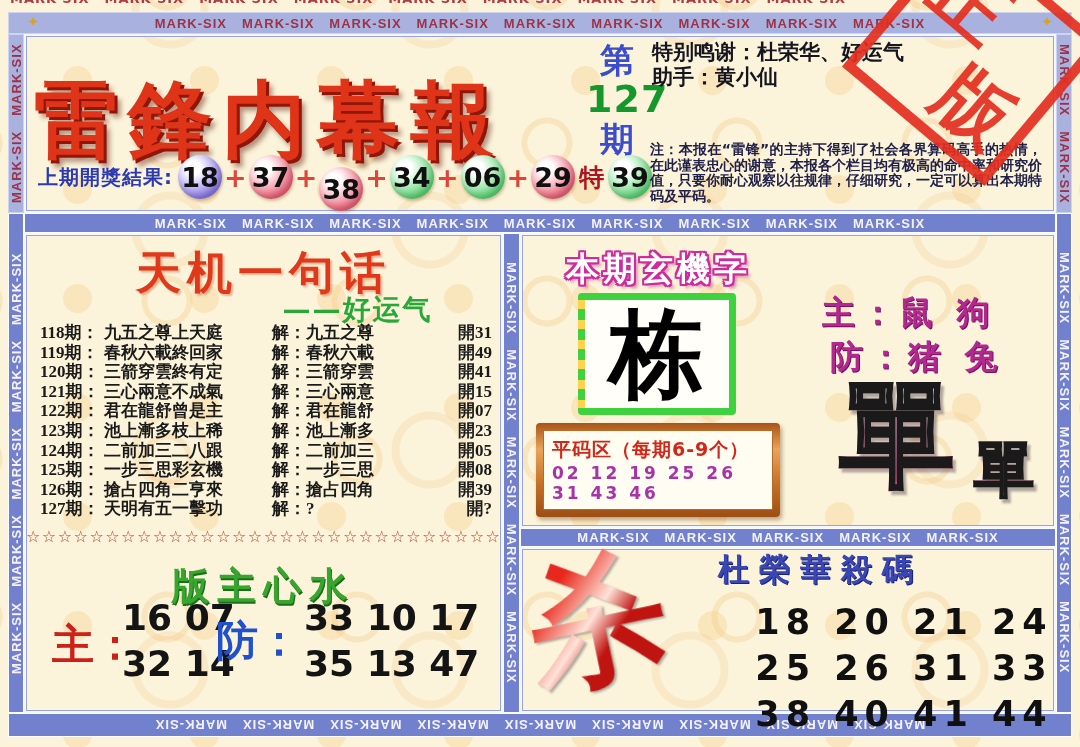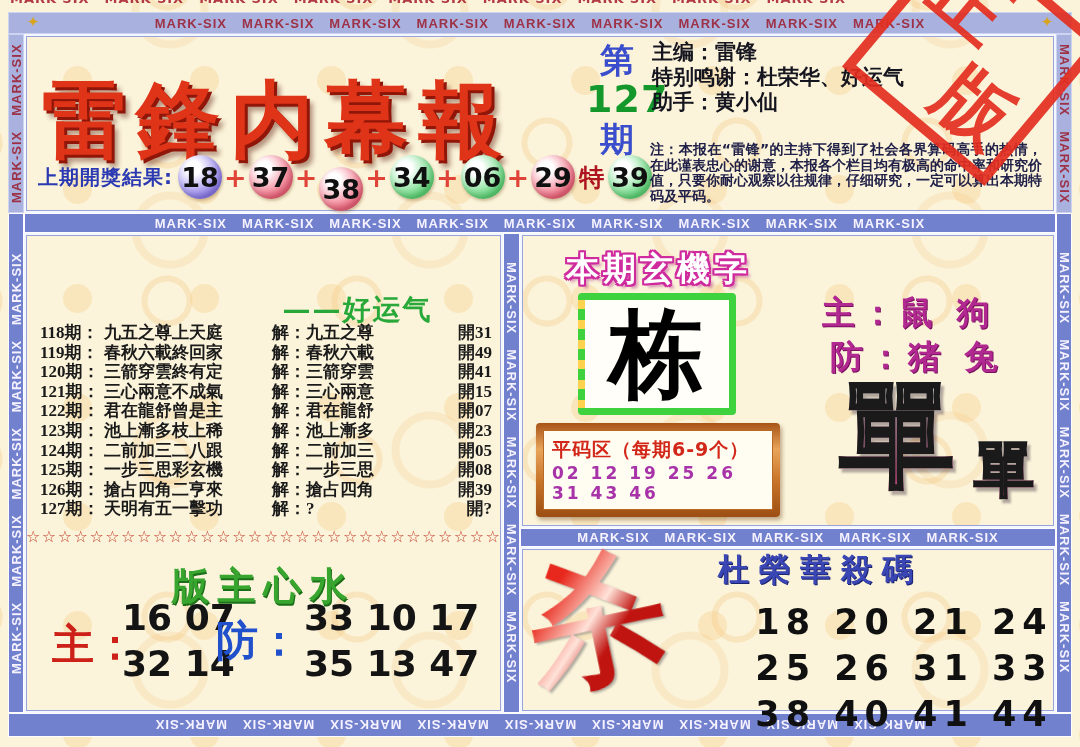--- a/index.html
+++ b/index.html
@@ -132,21 +132,21 @@
   <div class="strip peri vstrip" style="left:1056px; top:213px; width:16px; height:500px;">MARK-SIX  MARK-SIX  MARK-SIX  MARK-SIX  MARK-SIX</div>
 
   <div class="strip peri" style="left:24px; top:213px; width:1032px; height:20px;">MARK-SIX  MARK-SIX  MARK-SIX  MARK-SIX  MARK-SIX  MARK-SIX  MARK-SIX  MARK-SIX  MARK-SIX</div>
   <div class="strip peri vstrip" style="left:503px; top:233px; width:17px; height:480px;">MARK-SIX  MARK-SIX  MARK-SIX  MARK-SIX  MARK-SIX</div>
   <div class="strip peri" style="left:520px; top:528px; width:536px; height:19px;">MARK-SIX  MARK-SIX  MARK-SIX  MARK-SIX  MARK-SIX</div>
 
   <span class="ornament" style="left:26px; top:15px;">✦</span>
   <span class="ornament" style="left:1040px; top:15px;">✦</span>
 
   <div class="panel" style="left:24px; top:34px; width:1032px; height:179px;">
-    <div class="masthead" style="left:16px;">雷鋒内幕報</div>
+    <div class="masthead" style="left:8px;">雷鋒内幕報</div>
     <div class="issue-col" style="left:560px; top:6px;">
       <div class="ip">第</div>
       <div class="inum">127</div>
       <div class="ip">期</div>
     </div>
     <div class="balls-row" style="left:12px; top:114px;">
       <span class="balls-label">上期開獎結果:</span>
       <span style="display:inline-flex; align-items:center;">
           <span class="ball" style="background: radial-gradient(circle at 35% 30%, rgb(255, 255, 255) 16%, rgb(141, 124, 236) 72%);">18</span>
           <span class="plus">+</span>
@@ -157,33 +157,33 @@
           <span class="ball" style="background: radial-gradient(circle at 35% 30%, rgb(255, 255, 255) 16%, rgb(95, 216, 120) 72%);">34</span>
           <span class="plus">+</span>
           <span class="ball" style="background: radial-gradient(circle at 35% 30%, rgb(255, 255, 255) 16%, rgb(95, 216, 120) 72%);">06</span>
           <span class="plus">+</span>
           <span class="ball" style="background: radial-gradient(circle at 35% 30%, rgb(255, 255, 255) 16%, rgb(242, 101, 124) 72%);">29</span>
           <span class="special">特</span>
           <span class="ball" style="background: radial-gradient(circle at 35% 30%, rgb(255, 255, 255) 16%, rgb(95, 216, 120) 72%);">39</span>
         </span>
     </div>
     <div class="credits" style="left:626px; top:4px;">
-        <div>主编：雷锋</div>
         <div>特别鸣谢：杜荣华、好运气</div>
         <div>助手：黄小仙</div>
       </div>
     <div class="note" style="left:624px; top:106px;">注：本报在“雷锋”的主持下得到了社会各界算码高手的热情，在此谨表忠心的谢意，本报各个栏目均有极高的命中率和研究价值，只要你耐心观察以往规律，仔细研究，一定可以算出本期特码及平码。</div>
   </div>
 
   <div class="stamp">
     <span class="c1">正</span>
     <span class="c2">版</span>
   </div>
 
   <div class="panel" style="left:24px; top:233px; width:479px; height:480px;">
+    <div class="tj-title">天机一句话</div>
     <div class="tj-sign">——好运气</div>
     <div class="tj-rows">
         <div class="trow">
           <span class="ti">118期：</span>
           <span class="tp">九五之尊上天庭</span>
           <span class="tj">解：九五之尊</span>
           <span class="sp"></span>
           <span class="to">開31</span>
         </div>
         <div class="trow">

